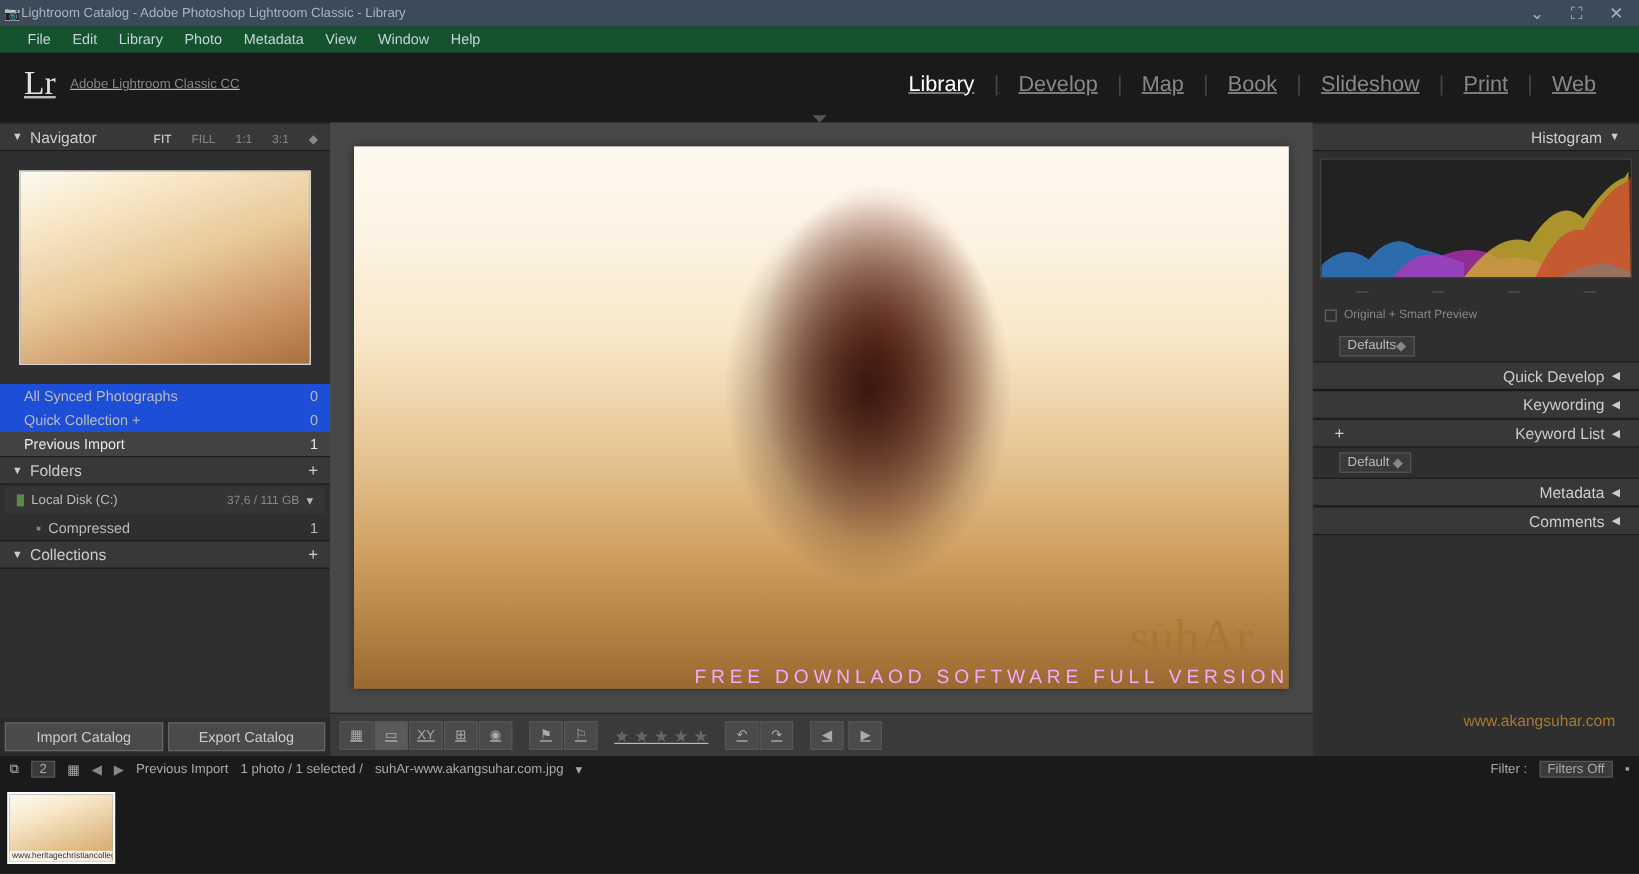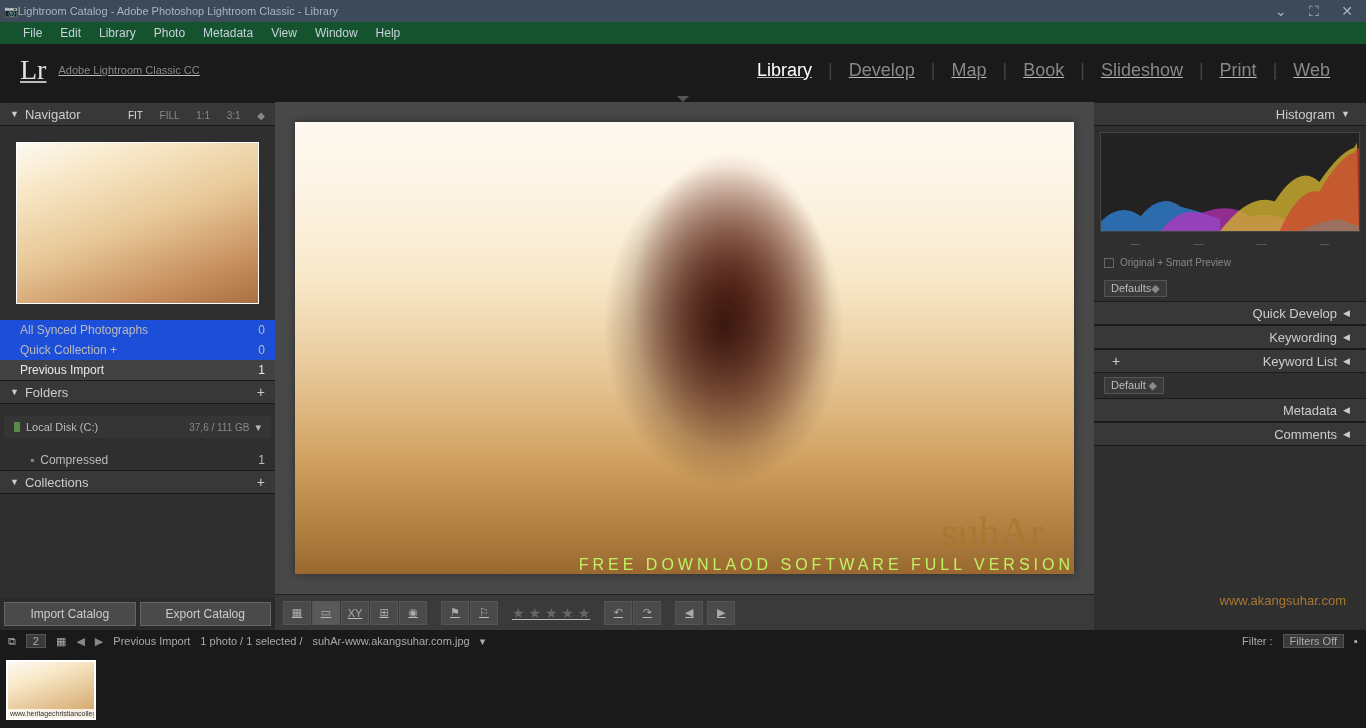--- a/index.html
+++ b/index.html
@@ -49,21 +49,21 @@
 .nav-preview{padding:16px;background:#2f2f2f}
 .nav-preview .img{width:100%;aspect-ratio:3/2;background:linear-gradient(160deg,#fdfaf2 0%,#f8e8c8 20%,#e8c898 50%,#c89060 80%,#a87040 100%);border:1px solid #fff}
 
 
 .catlist{background:#1d4ed8}
 .catlist .row{height:20px;display:flex;align-items:center;padding:0 10px 0 20px;font-size:12px}
 .catlist .row.sel{background:#424242;color:#e8e8e8}
 .catlist .row .spacer{flex:1}
 
 
-.folder-vol{height:22px;background:#353535;display:flex;align-items:center;padding:0 10px;font-size:11px;margin:12px 4px}
+.folder-vol{height:22px;background:#353535;display:flex;align-items:center;padding:0 10px;font-size:11px;margin:2px 4px}
 .folder-vol .light{width:6px;height:10px;background:#5a8a4a;margin-right:6px}
 .folder-vol .spacer{flex:1}
 .folder-vol .size{color:#888;font-size:10px}
 .folder-row{height:20px;display:flex;align-items:center;padding:0 10px 0 30px;font-size:12px}
 .folder-row .spacer{flex:1}
 .folder-row .ficon{color:#888;margin-right:6px}
 
 
 .btnrow{display:flex;gap:4px;padding:4px;background:#2a2a2a;margin-top:auto}
 .btn{flex:1;height:24px;background:#4a4a4a;border:1px solid #666;color:#ccc;font-size:12px;display:flex;align-items:center;justify-content:center;cursor:pointer}
@@ -84,36 +84,36 @@
 .stars{display:flex;gap:2px;color:#666;font-size:14px;margin:0 10px}
 .toolbar .tsp{flex:1}
 
 
 .histo{height:100px;margin:6px;background:#222;border:1px solid #444;position:relative;overflow:hidden}
 .histo svg{width:100%;height:100%}
 .histo-info{font-size:10px;color:#888;padding:4px 10px 8px;display:flex;align-items:center;gap:6px}
 .histo-info .box{width:10px;height:10px;border:1px solid #666}
 .histo-dashes{display:flex;justify-content:space-around;padding:0 10px 4px;color:#666;font-size:10px}
 
-.defaults-row{display:flex;align-items:center;padding:4px 10px;gap:6px}
+.defaults-row{display:flex;align-items:center;padding:4px 22px;gap:6px}
 .defaults-row .sel{background:#3a3a3a;border:1px solid #555;padding:1px 6px;font-size:11px;min-width:60px}
 .defaults-row .sel .dd{float:right;color:#888}
 
 
 .fsbar{height:22px;background:#1a1a1a;display:flex;align-items:center;padding:0 8px;font-size:11px;color:#aaa;gap:10px}
 .fsbar .pg{background:#3a3a3a;border:1px solid #555;padding:0 6px}
 .fsbar .arrow{color:#888;cursor:pointer}
 .fsbar .spacer{flex:1}
 
 
 .filmstrip{height:76px;background:#1a1a1a;display:flex;align-items:center;padding:6px}
 .filmstrip .thumb{width:90px;height:60px;background:linear-gradient(160deg,#fdfaf2 0%,#f8e8c8 30%,#d0a060 100%);border:2px solid #fff;position:relative}
 .filmstrip .thumb .cap{position:absolute;bottom:0;left:0;right:0;background:rgba(255,255,255,.8);color:#333;font-size:7px;padding:1px 2px;overflow:hidden}
 
-.overlay-text{position:absolute;right:20px;bottom:56px;font-size:16px;letter-spacing:4px;color:#bef264;font-weight:300}
+.overlay-text{position:absolute;right:20px;bottom:56px;font-size:16px;letter-spacing:4px;color:#f0abfc;font-weight:300}
 </style>
 </head>
 <body>
 
 <div class="titlebar">
   <span>📷</span>
   <span>Lightroom Catalog - Adobe Photoshop Lightroom Classic - Library</span>
   <span class="spacer"></span>
   <span class="win-controls">
     <span>⌄</span>

